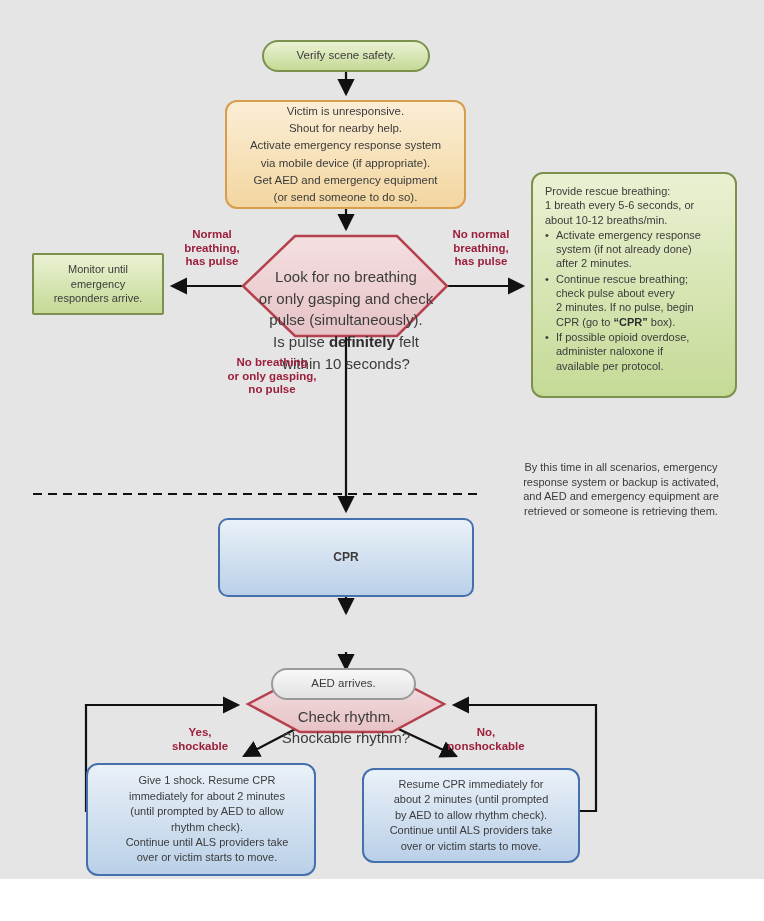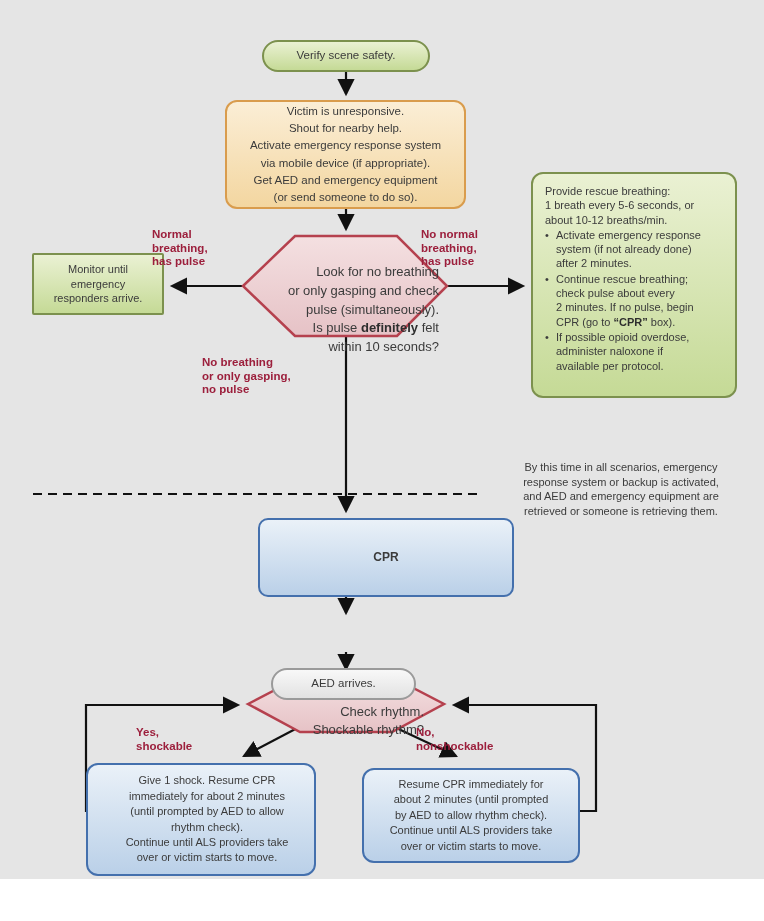--- a/index.html
+++ b/index.html
@@ -11,23 +11,23 @@
   #wires{position:absolute;left:0;top:0;width:764px;height:921px;}
   .node{position:absolute;box-sizing:border-box;display:flex;flex-direction:column;
         align-items:center;justify-content:center;text-align:center;
         white-space:pre-line;font-size:11px;line-height:1.35;}
   .pill{border-radius:16px;}
   .rounded{border-radius:12px;}
   .green{background:linear-gradient(#eaf1d3,#c5da96);border:2px solid #7c914e;}
   .orange{background:linear-gradient(#fbeed6,#f3d6a0);border:2px solid #d99c4d;}
   .blue{background:linear-gradient(#eaf1f8,#bad0e8);border:2px solid #4470ad;}
   .gray{background:linear-gradient(#f8f8f8,#e2e2e2);border:2px solid #9a9a9a;margin-top:48px;}
-  .hex-text{position:absolute;text-align:right;white-space:pre-line;
-        font-size:13px;line-height:1.45;}
-  .edge-label{position:absolute;white-space:pre-line;
+  .hex-text{position:absolute;text-align:center;white-space:pre-line;
+        font-size:15px;line-height:1.45;}
+  .edge-label{position:absolute;text-align:center;white-space:pre-line;
         font-weight:bold;font-size:11.5px;line-height:1.18;color:#9c1f3c;}
   .note{position:absolute;font-size:11px;line-height:1.32;text-align:center;
         white-space:pre-line;color:#3b3b3b;}
   .cpr-title{font-weight:bold;font-size:12px;}
   .leftalign{align-items:flex-start;text-align:left;justify-content:flex-start;}
   .bullets{display:block;white-space:normal;font-size:11px;line-height:1.3;}
   .intro{white-space:pre-line;display:block;}
   .bullet{display:flex;margin-top:1px;}
   .bullet .dot{width:11px;flex:0 0 11px;}
   .bullet .btext{white-space:pre-line;flex:1;}
@@ -120,21 +120,21 @@
 available per protocol.</span><b></b><span></span></span>
       </div>
     </div>
   </div>
 
   <div class="note" style="left:494px;top:460px;width:254px;">By this time in all scenarios, emergency
 response system or backup is activated,
 and AED and emergency equipment are
 retrieved or someone is retrieving them.</div>
 
-  <div class="node rounded blue" style="left:218px;top:518px;width:256px;height:79px;border-width:2.5px;border-radius:10px;margin-left:40px;">
+  <div class="node rounded blue" style="left:218px;top:518px;width:256px;height:79px;border-width:2.5px;border-radius:10px;">
     <span class="cpr-title">CPR</span>
   </div>
 
   <div class="node pill gray" style="left:271px;top:620px;width:145px;height:32px;font-size:11.5px;">
     <span>AED arrives.</span>
   </div>
 
   <div class="hex-text" style="left:268px;top:685px;width:156px;line-height:1.4;">
     <span>Check rhythm.
 Shockable rhythm?</span>

